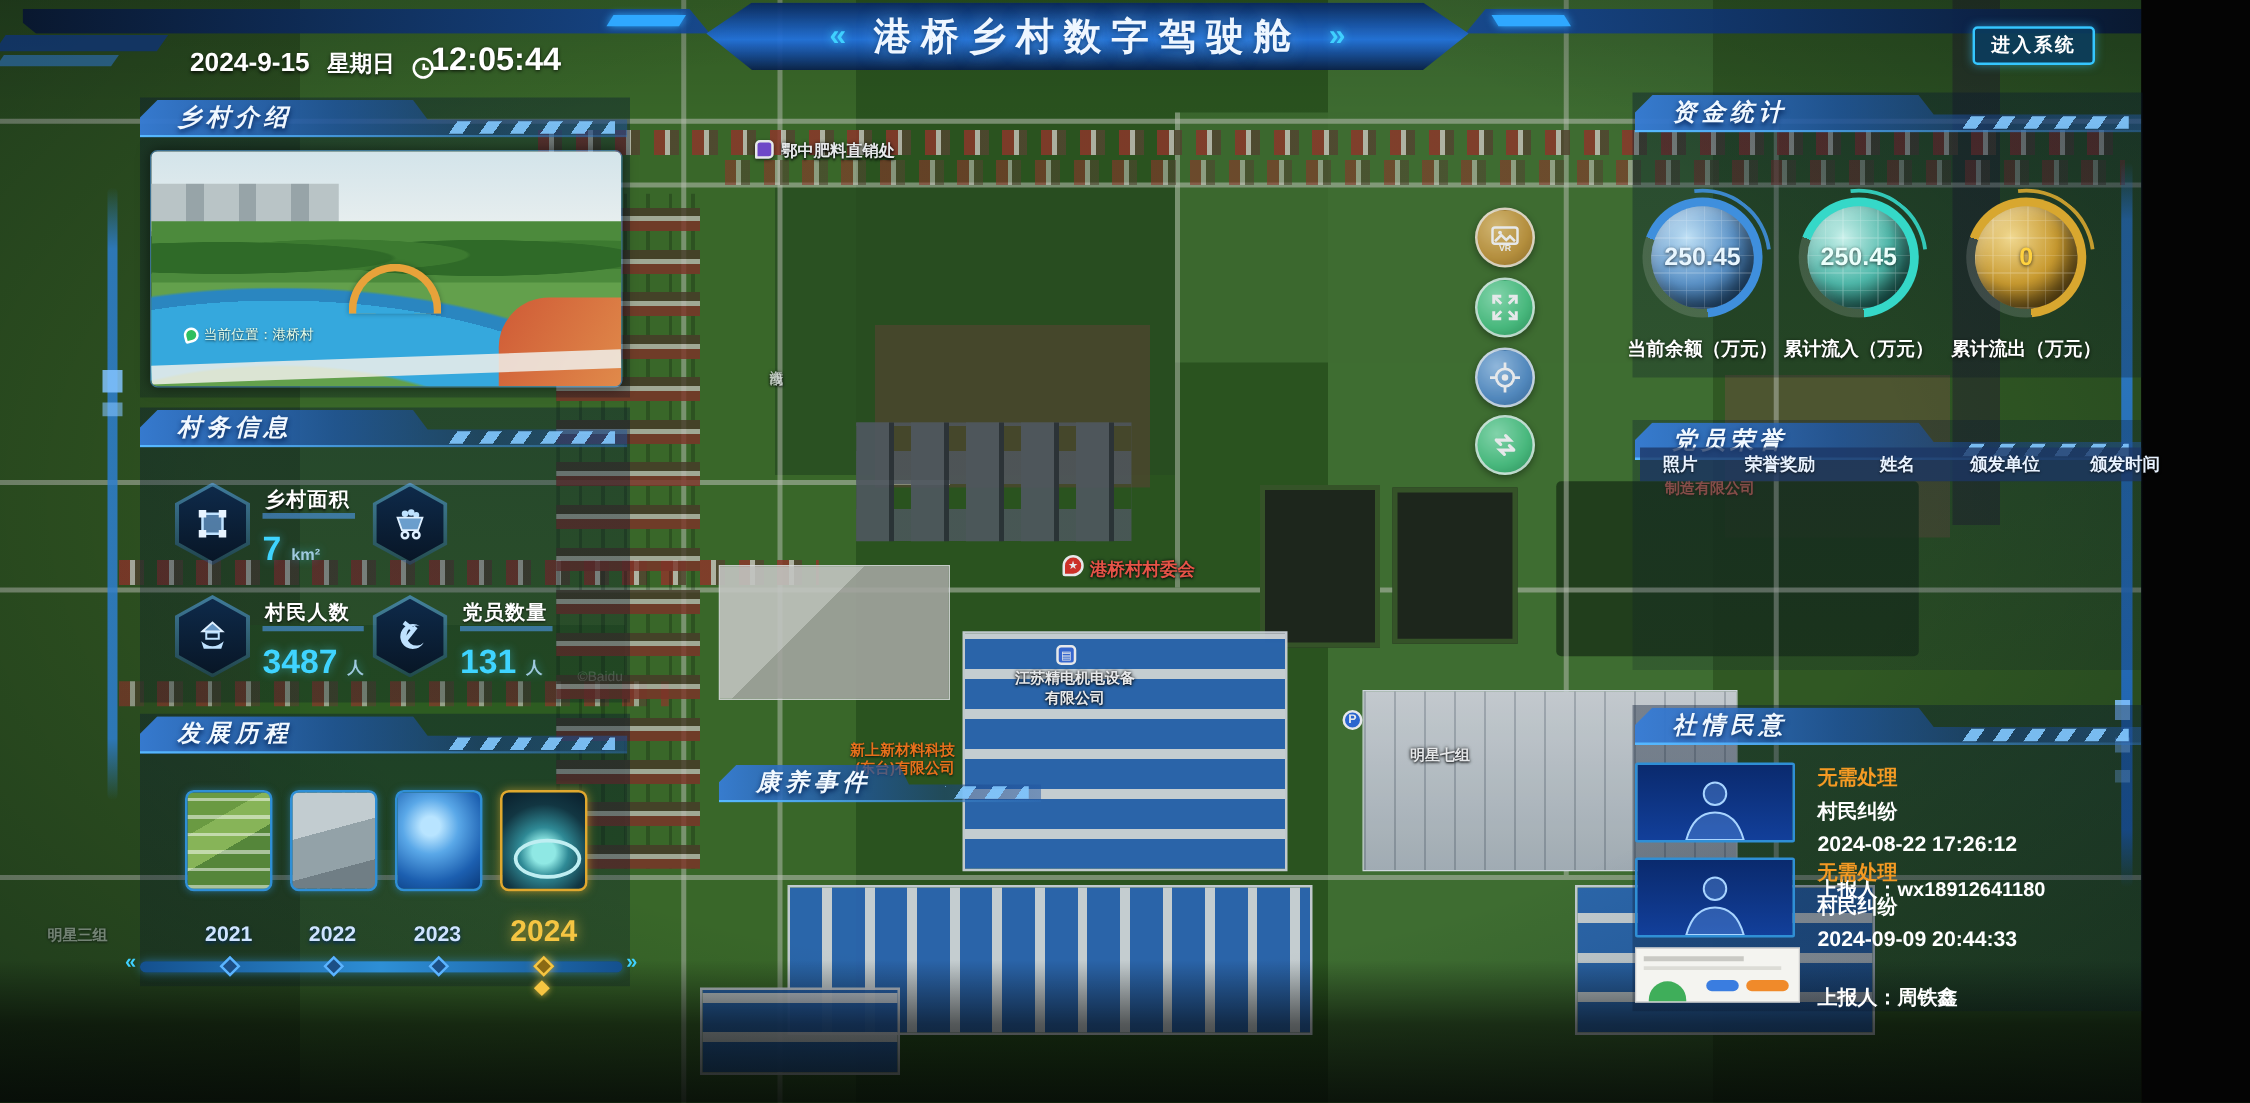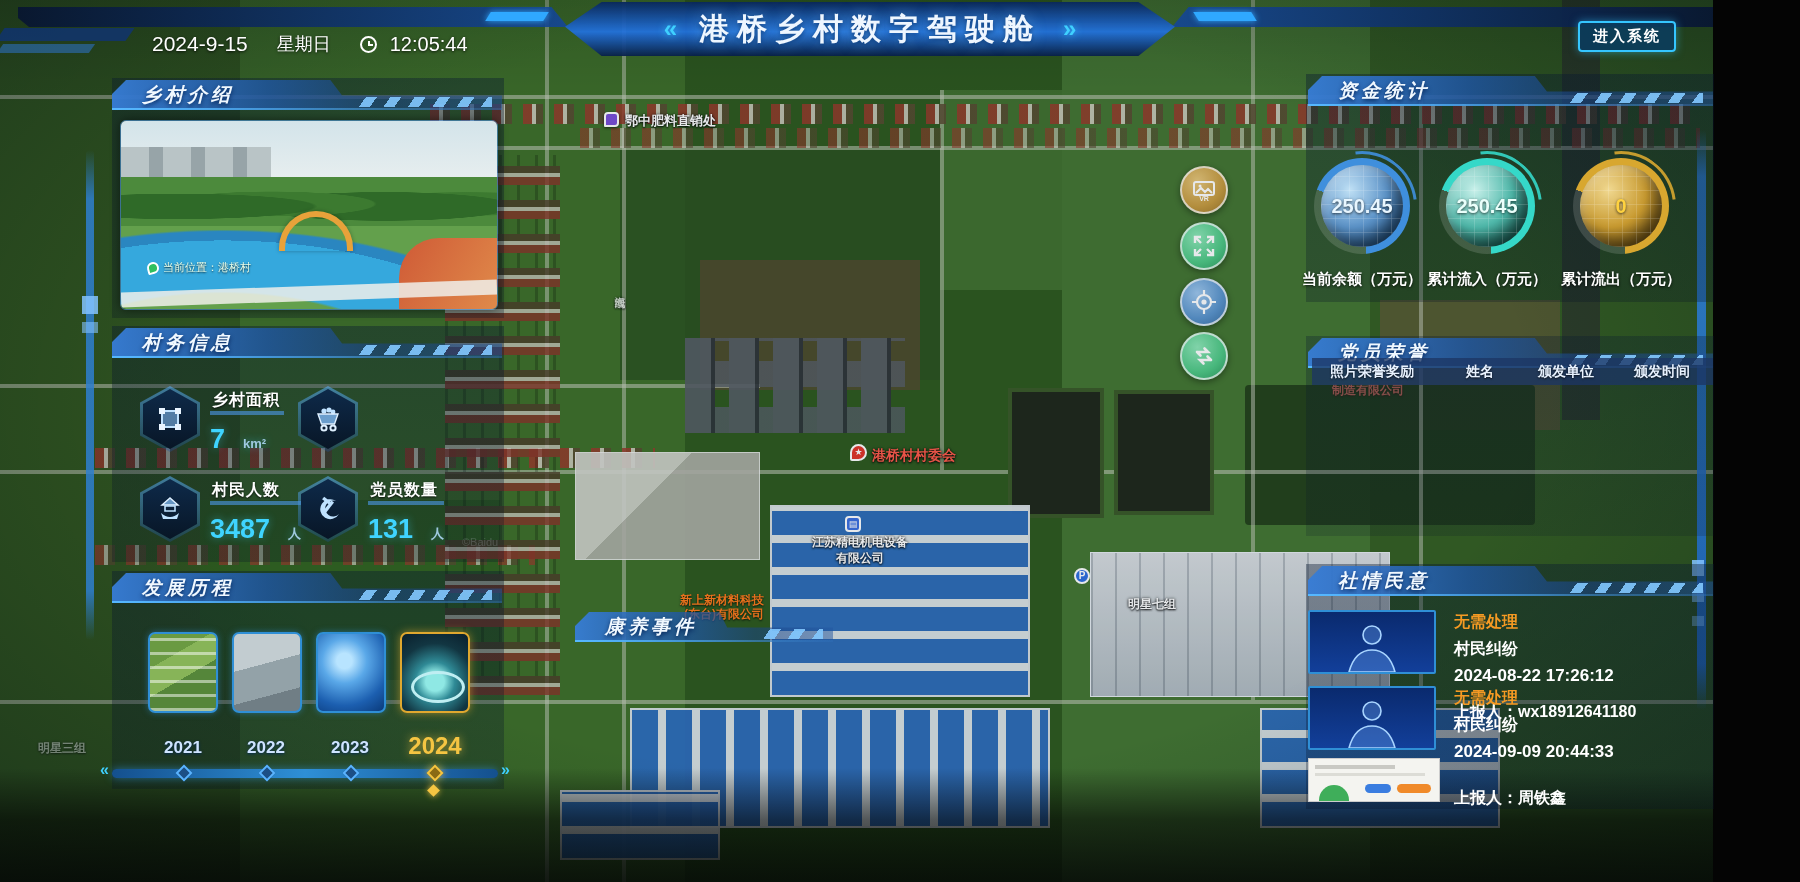--- a/index.html
+++ b/index.html
@@ -78,23 +78,23 @@
           clip-path:polygon(3% 0,100% 0,100% 55%,98% 100%,0 100%);}
   .wing-accent{position:absolute;height:9px;background:#2fa8ff;transform:skewX(-32deg);box-shadow:0 0 6px #2fa8ff;}
   #title-bar{position:absolute;left:565px;top:2px;width:610px;height:54px;
       background:linear-gradient(180deg,rgba(10,40,90,.96),rgba(34,112,220,.88) 55%,rgba(8,30,70,.92));
       clip-path:polygon(0 46%,6% 0,94% 0,100% 46%,94% 100%,6% 100%);
       display:flex;align-items:center;justify-content:center;gap:22px;
       filter:drop-shadow(0 0 10px rgba(40,140,255,.55));}
   #title-text{font-size:30px;font-weight:bold;letter-spacing:8px;color:#eef6ff;
       text-shadow:0 2px 5px #0a3a7a,0 0 14px rgba(130,200,255,.55);text-align:right;}
   .chev{font-size:24px;font-weight:bold;color:#3fd0ff;text-shadow:0 0 8px rgba(63,208,255,.8);}
-  #datetime{position:absolute;left:152px;top:32px;display:flex;align-items:center;gap:29px;
-      font-weight:normal;text-shadow:0 1px 3px rgba(0,0,0,.8);}
-  #date-text{font-size:21px;} #weekday-text{font-size:18px;} #time-text{font-size:20px;}
+  #datetime{position:absolute;left:152px;top:32px;display:flex;align-items:flex-end;gap:14px;
+      font-weight:bold;text-shadow:0 1px 3px rgba(0,0,0,.8);}
+  #date-text{font-size:21px;} #weekday-text{font-size:18px;} #time-text{font-size:26px;}
   #clock-icon{position:relative;width:17px;height:17px;border:2px solid #fff;border-radius:50%;margin-right:-16px;}
   #clock-icon::before{content:"";position:absolute;left:6px;top:3px;width:2px;height:5px;background:#fff;}
   #clock-icon::after{content:"";position:absolute;left:6px;top:6px;width:5px;height:2px;background:#fff;}
   #enter-btn{position:absolute;left:1578px;top:21px;width:98px;height:31px;
       background:rgba(10,60,95,.88);border:2px solid #35c6ff;border-radius:4px;color:#fff;
       font-size:15px;font-weight:bold;letter-spacing:2px;display:flex;align-items:center;justify-content:center;
       cursor:pointer;box-shadow:0 0 8px rgba(53,198,255,.5);}
   .edge{position:absolute;}
 
   
@@ -135,21 +135,21 @@
   
   .stat{position:absolute;display:flex;gap:10px;align-items:flex-start;}
   .hexo{width:60px;height:66px;clip-path:polygon(50% 0,100% 25%,100% 75%,50% 100%,0 75%,0 25%);
       background:linear-gradient(180deg,rgba(90,175,255,.55),rgba(30,80,150,.35));display:flex;align-items:center;justify-content:center;}
   .hex{width:54px;height:60px;clip-path:polygon(50% 0,100% 25%,100% 75%,50% 100%,0 75%,0 25%);
       background:linear-gradient(180deg,#0e2a4a,#081626);display:flex;align-items:center;justify-content:center;}
   .stat .txt{padding-top:4px;}
   .stat .lb{font-size:16px;font-weight:bold;color:#fff;letter-spacing:1px;padding:0 4px 4px 2px;
       background:linear-gradient(180deg,transparent 82%,rgba(80,160,255,.55) 82%);text-shadow:0 1px 2px rgba(0,0,0,.8);}
   .stat .val{margin-top:9px;font-size:27px;font-weight:bold;color:#3fd4ff;text-shadow:0 0 8px rgba(63,212,255,.45);}
-  .stat .unit{font-size:13px;font-weight:bold;color:#9fc9df;margin-left:18px;}
+  .stat .unit{font-size:13px;font-weight:bold;color:#9fc9df;margin-left:8px;}
 
   
   .thumb{position:absolute;width:70px;height:81px;border-radius:7px;border:2px solid #2f8fd6;overflow:hidden;
       box-shadow:0 0 6px rgba(47,143,214,.5);cursor:pointer;}
   .thumb.gold{border-color:#e0a82f;box-shadow:0 0 8px rgba(224,168,47,.6);}
   .th1{background:linear-gradient(150deg,#6a9a42 0 30%,#87b458 30% 55%,#55863a 55%),
        repeating-linear-gradient(0deg,rgba(255,255,255,.5) 0 3px,transparent 3px 14px);background-blend-mode:overlay;}
   .th2{background:linear-gradient(165deg,#c2ccd0 0 40%,#93a2a8 40% 75%,#707e85 75%),
        repeating-linear-gradient(90deg,rgba(255,255,255,.35) 0 2px,transparent 2px 10px);}
   .th3{background:radial-gradient(circle at 40% 35%,#b8e4ff 0 12%,#5aa8e8 35%,#1c5fb0 70%,#0a3a7a);}
@@ -473,21 +473,21 @@
   <div class="glabel" style="left:1541px;top:270px;">累计流出（万元）</div>
 
   <div class="pbg" style="left:1306px;top:336px;width:408px;height:200px;background:linear-gradient(180deg,rgba(8,24,48,.30),rgba(6,18,38,.18));"></div>
   <div class="ph" style="left:1308px;top:338px;width:405px;">
     <span class="t">党员荣誉</span>
     <span class="hatch"></span>
       <span class="line"></span>
   </div>
   <div id="honors-row">
     <span class="c" style="margin-left:18px;">照片</span>
-    <span class="c" style="">荣誉奖励</span>
+    <span class="c" style="margin-left:38px;">荣誉奖励</span>
     <span class="c" style="margin-left:52px;">姓名</span>
     <span class="c" style="margin-left:44px;">颁发单位</span>
     <span class="c" style="margin-left:40px;">颁发时间</span>
   </div>
 
   <div class="pbg" style="left:1306px;top:564px;width:408px;height:245px;"></div>
   <div class="ph" style="left:1308px;top:566px;width:405px;">
     <span class="t">社情民意</span>
     <span class="hatch"></span>
       <span class="line"></span>

